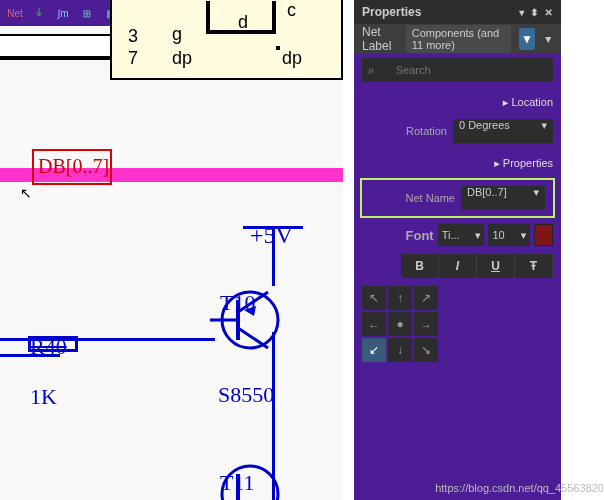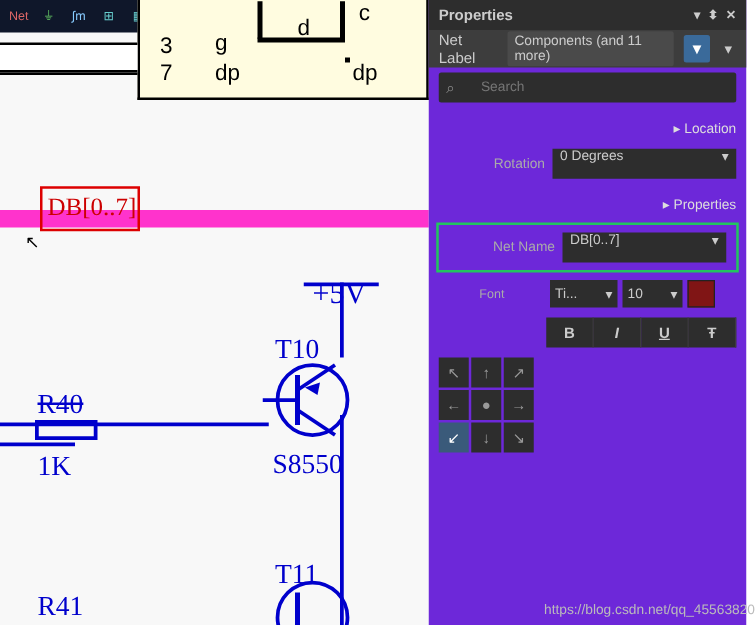--- a/index.html
+++ b/index.html
@@ -1,49 +1,49 @@
 <!DOCTYPE html>
 <html><head>
 <meta charset="utf-8">
 <style>
   * { margin: 0; padding: 0; box-sizing: border-box; font-family: Arial, sans-serif; }
   body { width: 604px; height: 500px; background: #fff; overflow: hidden; position: relative; }
   .canvas { position: absolute; left: 0; top: 0; width: 343px; height: 500px; background: #f8f8f8; }
-  .toolbar { position: absolute; left: 0; top: 0; width: 218px; height: 26px; background: #0f172a; display: flex; align-items: center; padding: 0 4px; gap: 2px; }
+  .toolbar { position: absolute; left: 0; top: 0; width: 218px; height: 26px; background: #4c1d95; display: flex; align-items: center; padding: 0 4px; gap: 2px; }
   .tbtn { width: 22px; height: 20px; display: flex; align-items: center; justify-content: center; color: #ccc; font-size: 10px; cursor: pointer; }
   
   .yellowbox { position: absolute; left: 110; top: 0; width: 233px; height: 80px; background: #fffce0; border: 2px solid #000; border-top: none; }
   .pin { position: absolute; font-size: 18px; color: #000; }
   .seg { position: absolute; background: #000; }
   
   .redbox1 { position: absolute; left: 32px; top: 149px; width: 80px; height: 36px; border: 2px solid #d00; }
   .netlabel-canvas { position: absolute; color: #c00; font-size: 20px; font-family: 'Times New Roman', serif; }
   .ds3 { position: absolute; left: 140px; top: 126px; color: #0000cc; font-size: 24px; font-family: 'Times New Roman', serif; }
   .magenta { position: absolute; left: 0; top: 168px; width: 343px; height: 14px; background: #ff33cc; }
   .plus5v { position: absolute; left: 250px; top: 222px; color: #0000cc; font-size: 24px; font-family: 'Times New Roman', serif; }
   .bluewire { position: absolute; background: #0000cc; }
-  .cmpname { position: absolute; color: #0000cc; font-size: 22px; font-family: 'Times New Roman', serif; }
+  .cmpname { position: absolute; color: #0000cc; font-size: 22px; font-family: 'Times New Roman', serif; margin-top: 24px; }
   .cursor-arrow { position: absolute; left: 20px; top: 185px; color: #000; font-size: 14px; }
 
-  .panel { position: absolute; left: 343px; top: 0; width: 254px; height: 500px; background: #6d28d9; color: #ccc; font-size: 12px; }
+  .panel { position: absolute; left: 354px; top: 0; width: 207px; height: 500px; background: #4c1d95; color: #ccc; font-size: 12px; }
   .phdr { height: 24px; background: #2d2d2d; display: flex; align-items: center; padding: 0 8px; justify-content: space-between; font-weight: bold; }
   .phdr-ctrl { display: flex; gap: 6px; font-size: 10px; }
   .subhdr { height: 30px; display: flex; align-items: center; padding: 0 8px; gap: 8px; background: #3d3d3d; }
   .subhdr .tag { background: #4a4a4a; padding: 2px 6px; border-radius: 2px; font-size: 11px; }
   .filterbtn { width: 24px; height: 22px; background: #3a6a9a; border-radius: 2px; display: flex; align-items: center; justify-content: center; color: #fff; }
   .caret { width: 14px; height: 22px; display: flex; align-items: center; justify-content: center; }
   .search { margin: 4px 8px; height: 24px; background: #2d2d2d; border-radius: 2px; display: flex; align-items: center; padding: 0 6px; color: #888; }
   .search input { background: transparent; border: none; color: #ccc; font-size: 11px; margin-left: 21px; outline: none; width: 100%; }
   .section-hdr { padding: 10px 8px 6px; font-size: 11px; color: #ddd; text-align: right; }
   .row { display: flex; align-items: center; padding: 4px 8px; gap: 6px; }
   .row .label { width: 85px; text-align: right; font-size: 11px; color: #aaa; }
   .dropdown { flex: 1; height: 24px; background: #2d2d2d; display: flex; padding: 0 6px; justify-content: space-between; font-size: 11px; }
-  .redbox-panel { border: 2px solid #22c55e; margin: 2px 6px; padding: 2px 0; }
+  .redbox-panel { border: 2px solid #bef264; margin: 2px 6px; padding: 2px 0; }
   .fontrow { display: flex; align-items: center; padding: 4px 8px; gap: 4px; }
-  .fontrow .label { width: 85px; text-align: center; font-size: 10px; color: #aaa; }
+  .fontrow .label { width: 85px; text-align: right; font-size: 13px; color: #aaa; font-weight: bold; }
   .fontdd { height: 22px; background: #2d2d2d; display: flex; align-items: center; padding: 0 4px; justify-content: space-between; font-size: 11px; }
   .color-swatch { width: 22px; height: 22px; background: #801515; border: 1px solid #222; }
   .fmt-row { display: flex; justify-content: flex-end; padding: 4px 8px; gap: 0; }
   .fmt-btn { width: 38px; height: 24px; background: #2d2d2d; display: flex; align-items: center; justify-content: center; font-size: 12px; font-weight: bold; border-right: 1px solid #3d3d3d; }
   .just-row { display: flex; padding: 4px 8px; }
   .just-row .label { width: 85px; text-align: right; font-size: 11px; color: #aaa; padding-right: 6px; }
   .just-grid { display: grid; grid-template-columns: repeat(3, 24px); grid-template-rows: repeat(3, 24px); gap: 2px; }
   .jcell { background: #2d2d2d; display: flex; align-items: center; justify-content: center; color: #999; font-size: 12px; }
   .jcell.active { background: #3a5a7a; color: #fff; }
   .watermark { position: absolute; right: 0; bottom: 6px; font-size: 11px; color: #bbb; }

